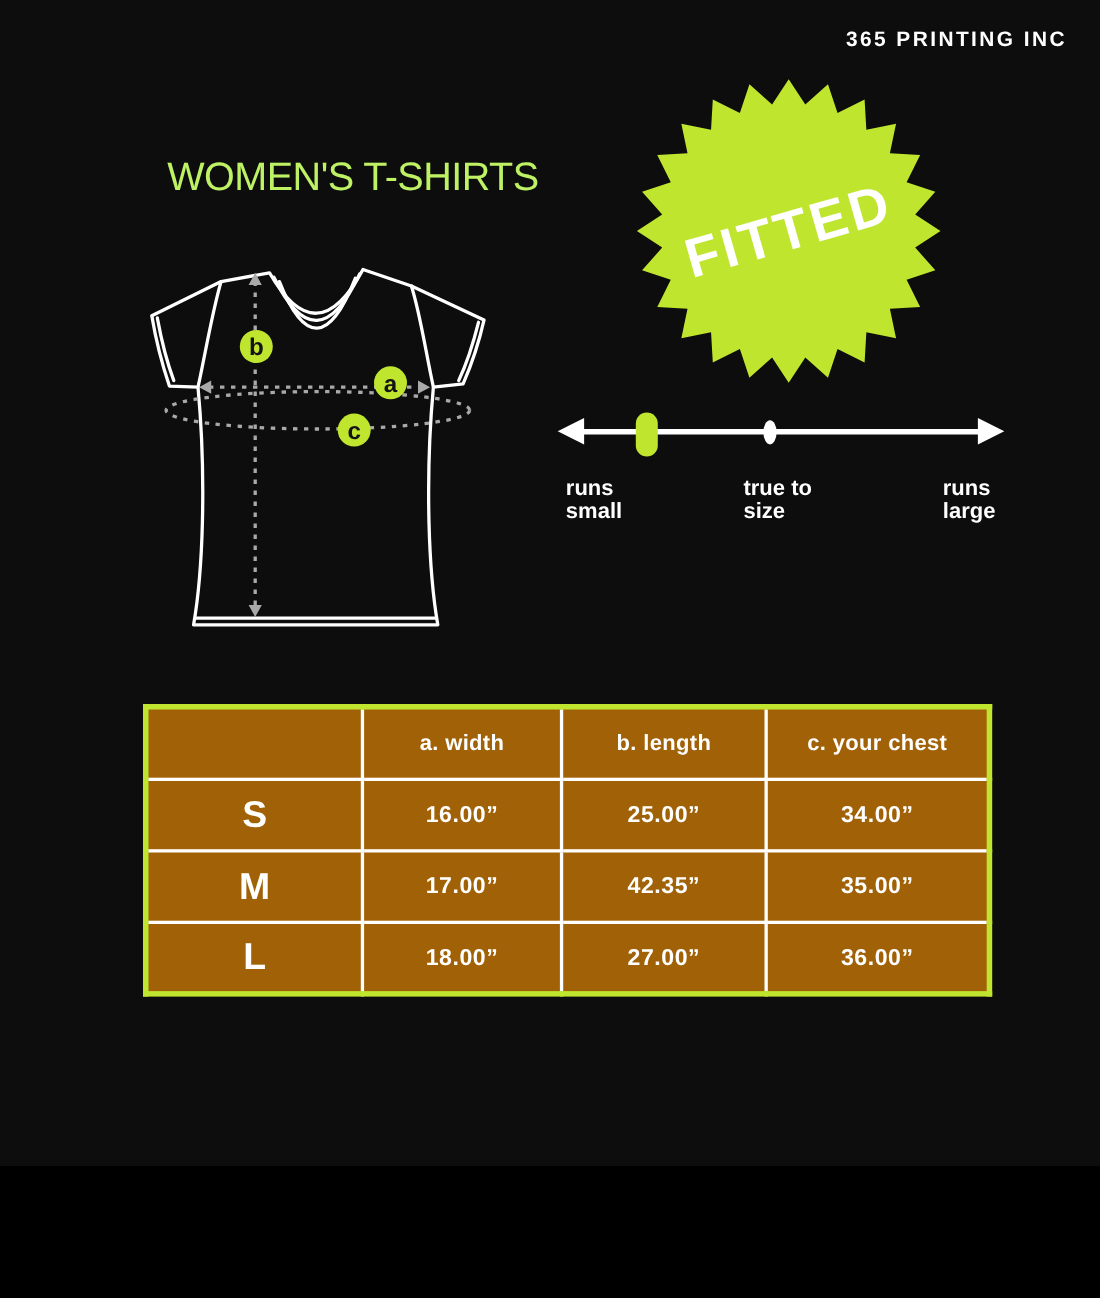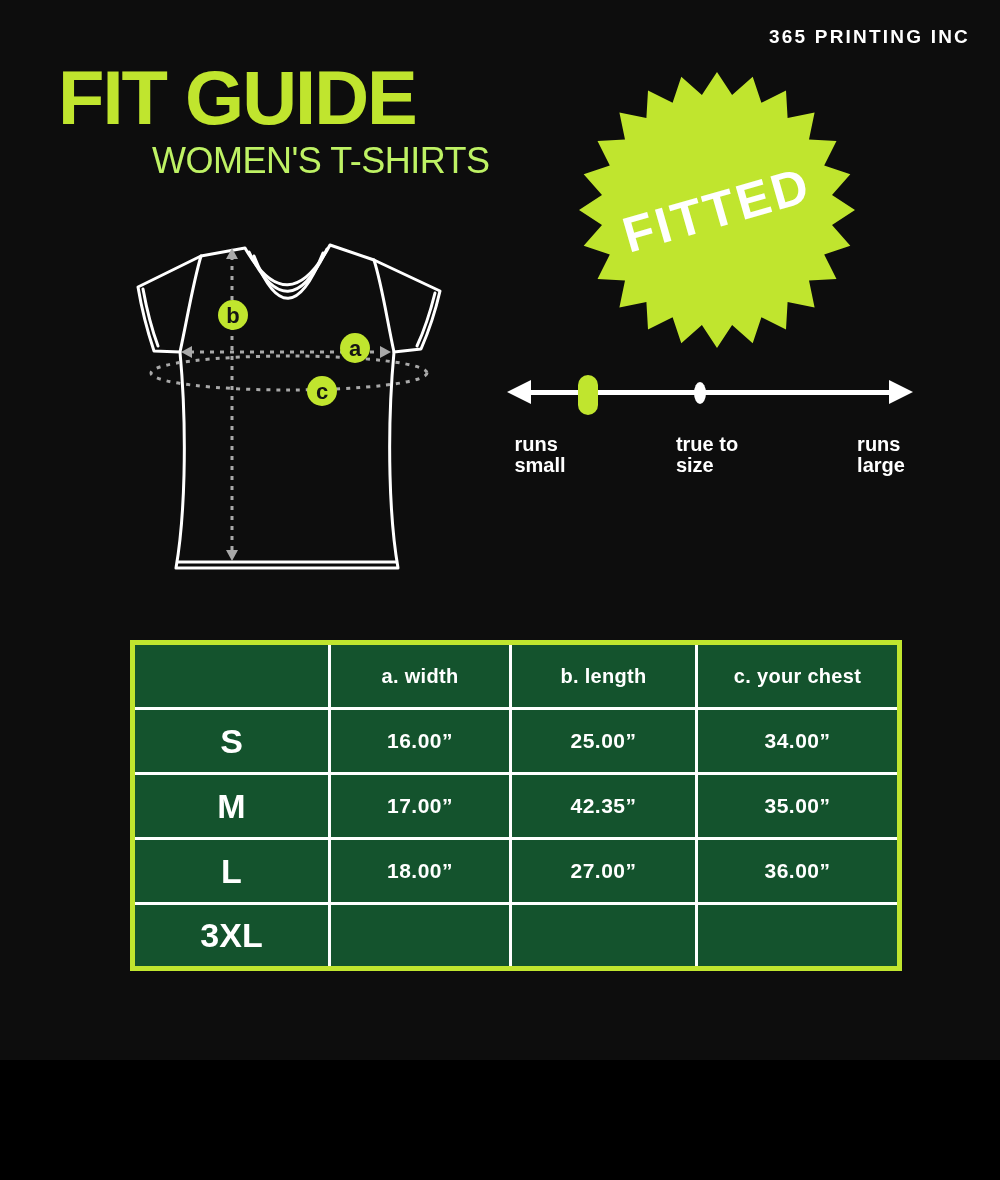--- a/index.html
+++ b/index.html
@@ -96,37 +96,36 @@
     position: absolute; left: 130px; top: 640px; width: 767px;
     border-collapse: collapse;
     border: 5px solid var(--accent);
     table-layout: fixed;
   }
   .size-table th, .size-table td {
     border: 3px solid #fff;
     text-align: center;
     vertical-align: middle;
     color: #fff;
-    background: #14532d;
+    background: #a16207;
   }
   .size-table th { height: 66px; font-size: 20px; font-weight: bold; letter-spacing: 0.3px; }
   .size-table td { height: 65px; font-size: 21px; font-weight: bold; letter-spacing: 0.5px; }
   .size-table td.size-cell { font-size: 34px; letter-spacing: 0; }
   .footnote {
     position: absolute; left: 0; top: 1108px; width: 1000px;
     text-align: center; font-size: 22px; font-weight: bold; color: #fff;
   }
 </style>
 </head>
 <body>
 
 <div class="page" style="--accent:#c0e52e;">
 
   <div class="brand">365 PRINTING INC</div>
-  <div class="title">FIT GUIDE</div>
   <div class="subtitle">WOMEN'S T-SHIRTS</div>
 
   <div class="badge">
     <svg width="280" height="280" viewBox="0 0 280 280">
       <polygon fill="#c0e52e" points="278,140 255,155.1 273.3,175.7 247.2,184.4 259.5,209 232,210.6 237.6,237.6 210.6,232 209,259.5 184.4,247.2 175.7,273.3 155.1,255 140,278 124.9,255 104.3,273.3 95.6,247.2 71,259.5 69.4,232 42.4,237.6 48,210.6 20.5,209 32.8,184.4 6.7,175.7 25,155.1 2,140 25,124.9 6.7,104.3 32.8,95.6 20.5,71 48,69.4 42.4,42.4 69.4,48 71,20.5 95.6,32.8 104.3,6.7 124.9,25 140,2 155.1,25 175.7,6.7 184.4,32.8 209,20.5 210.6,48 237.6,42.4 232,69.4 259.5,71 247.2,95.6 273.3,104.3 255,124.9"></polygon>
       <text x="140" y="157" text-anchor="middle" transform="rotate(-16 140 140)">FITTED</text>
     </svg>
   </div>
 
   <div class="shirt">
@@ -209,23 +208,17 @@
       <td>17.00”</td>
       <td>42.35”</td>
       <td>35.00”</td>
     </tr>
     <tr>
       <td class="size-cell">L</td>
       <td>18.00”</td>
       <td>27.00”</td>
       <td>36.00”</td>
     </tr>
-    <tr>
-      <td class="size-cell">3XL</td>
-      <td></td>
-      <td></td>
-      <td></td>
-    </tr>
   </tbody>
     </table>
 
 
 </div>
 
 </body></html>

